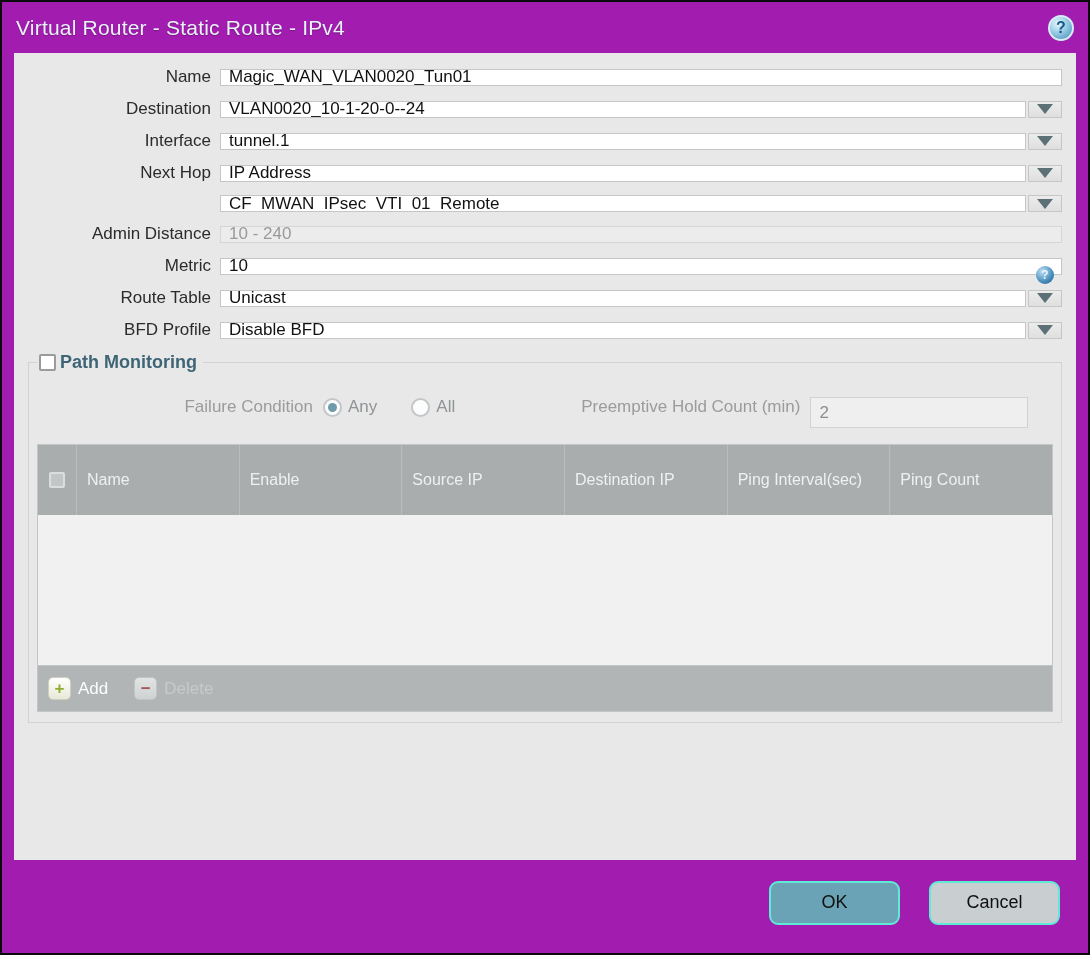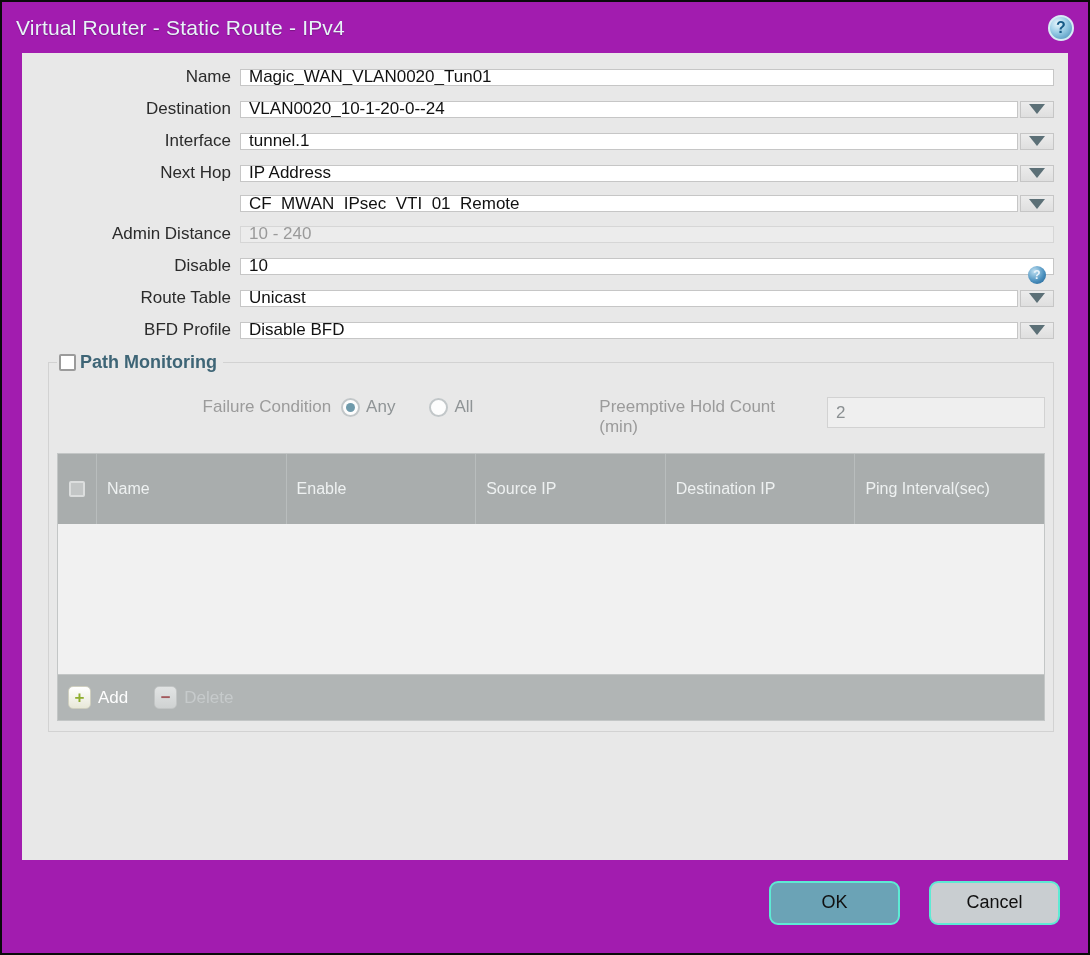--- a/index.html
+++ b/index.html
@@ -27,22 +27,22 @@
   .help-icon {
     margin-left:auto; width:26px; height:26px; border-radius:50%;
     background:radial-gradient(circle at 35% 30%, #eaf6fc 0%, #9fd0e8 40%, #3e88b4 100%);
     border:2px solid #d7ecf5;
     color:#155a86; font-weight:bold; font-size:16px;
     display:flex; align-items:center; justify-content:center;
     cursor:pointer;
   }
   
   .content {
-    margin:0 20px; flex:1 1 auto; background:#e8e8e8;
-    padding:14px 14px 0 26px; overflow:hidden;
+    margin:0 12px; flex:1 1 auto; background:#e8e8e8;
+    padding:14px 14px 0 14px; overflow:hidden;
   }
   .form-row { display:flex; align-items:center; margin-bottom:12px; }
   .form-label {
     width:192px; flex:0 0 auto; text-align:right; padding-right:9px;
     font-size:17px; color:#2b2b2b;
   }
   .field-wrap { flex:1 1 auto; display:flex; align-items:stretch; position:relative; }
   .text-input {
     flex:1 1 auto; height:17px; background:#fff;
     border:1px solid #c6c6c6; font-size:17px; color:#111;
@@ -199,21 +199,21 @@
     </div>
 
     <div class="form-row">
       <div class="form-label">Admin Distance</div>
       <div class="field-wrap">
         <input class="text-input disabled" placeholder="10 - 240" style="">
       </div>
     </div>
 
     <div class="form-row">
-      <div class="form-label">Disable</div>
+      <div class="form-label">Metric</div>
       <div class="field-wrap">
         <input class="text-input" value="10" style="">
         <span class="metric-help">?</span>
       </div>
     </div>
 
     <div class="form-row">
       <div class="form-label">Route Table</div>
       <div class="field-wrap">
         <input class="text-input" value="Unicast" style="">
@@ -260,20 +260,21 @@
       <div class="pm-table">
         <div class="tbl-header">
           <div class="th cb-col">
             <span class="hdr-checkbox"></span>
           </div>
           <div class="th col">Name</div>
           <div class="th col">Enable</div>
           <div class="th col">Source IP</div>
           <div class="th col">Destination IP</div>
           <div class="th col">Ping Interval(sec)</div>
+          <div class="th col">Ping Count</div>
         </div>
         <div class="tbl-body"></div>
         <div class="tbl-footer">
           <div class="tbl-btn">
             <span class="mini-icon add-icon">+</span>
             <span class="tbl-btn-label">Add</span>
           </div>
           <div class="tbl-btn disabled">
             <span class="mini-icon del-icon">−</span>
             <span class="tbl-btn-label">Delete</span>

